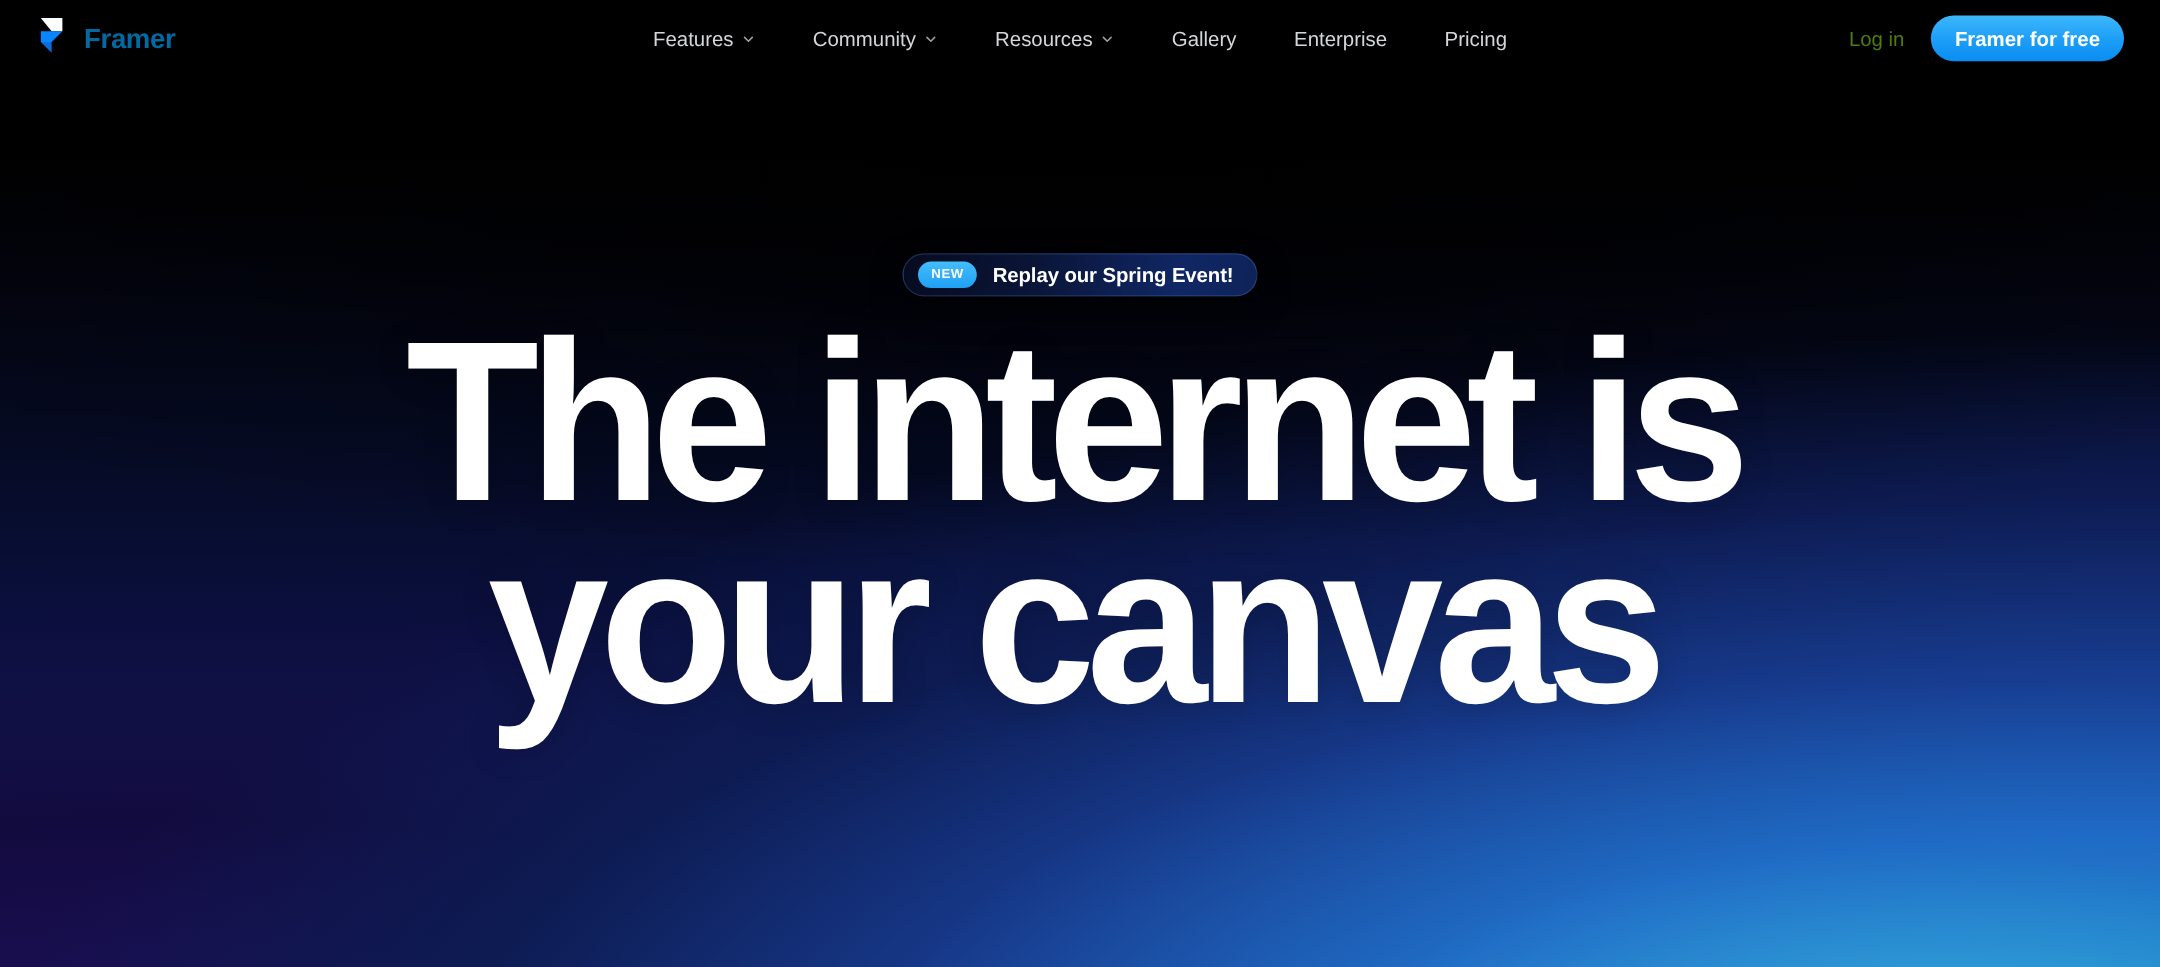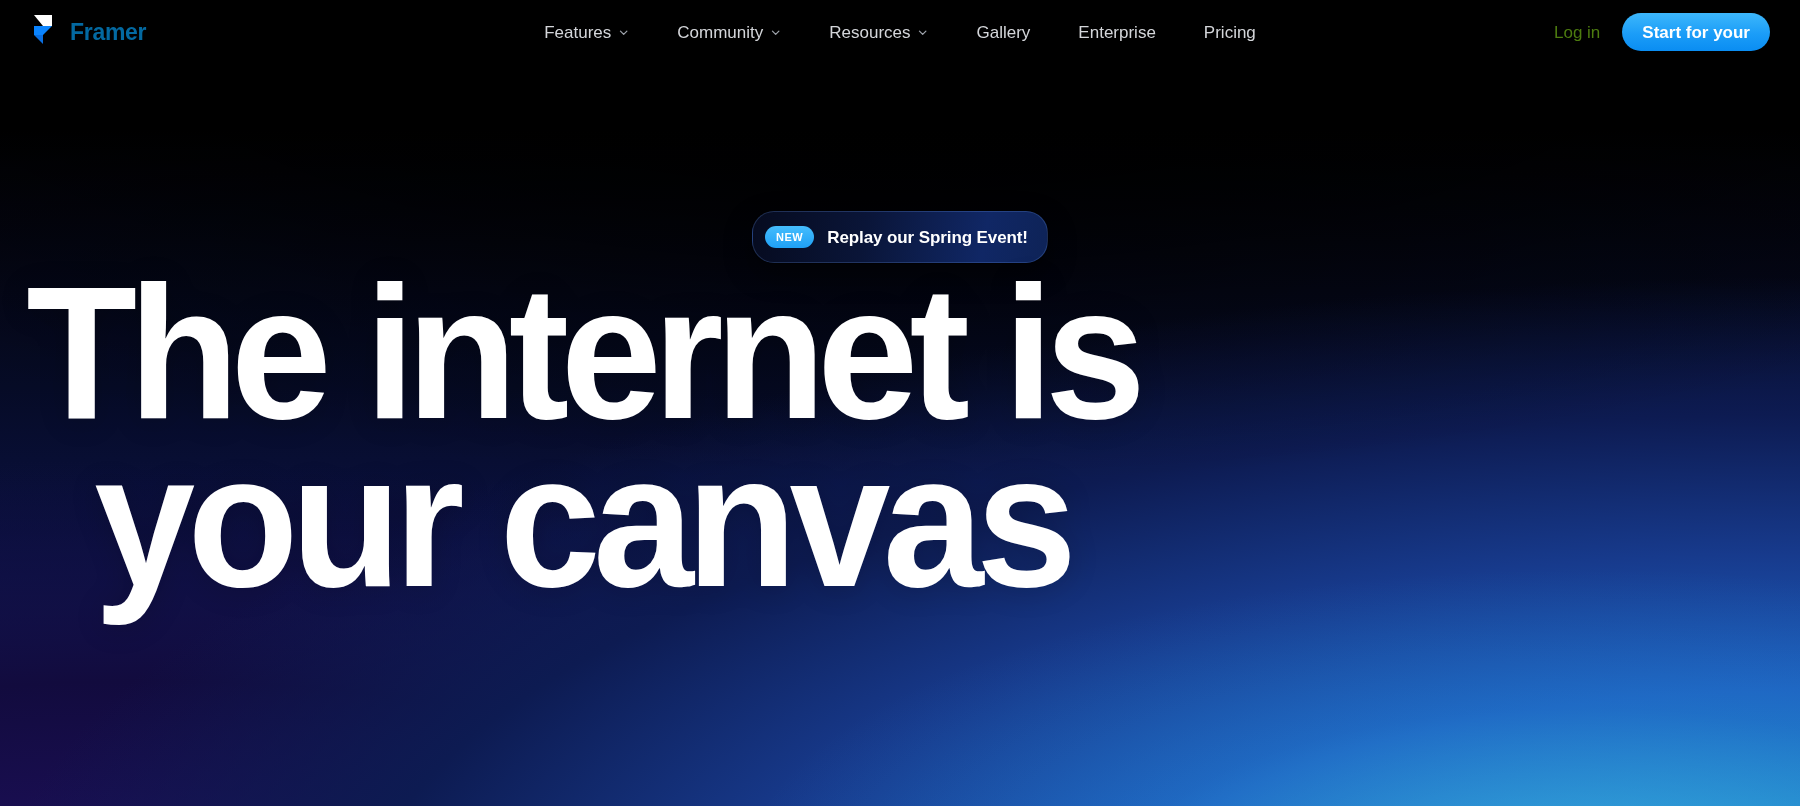--- a/index.html
+++ b/index.html
@@ -73,21 +73,21 @@
     white-space:nowrap; cursor:pointer;
   }
 
   
   .announce-wrap {
     position:absolute; top:211px; left:0; right:0;
     display:flex; justify-content:center; z-index:10;
   }
   .announce {
     display:inline-flex; align-items:center; gap:13px;
-    height:52px; padding:0 19px 0 12px;
+    height:36px; padding:0 19px 0 12px;
     border-radius:22px;
     background:linear-gradient(100deg, #060b1f 0%, #0a1538 38%, #102765 78%, #0e2357 100%);
     border:1px solid rgba(120,170,255,0.22);
     box-shadow:0 0 0 1px rgba(0,0,0,0.35), 0 10px 28px rgba(0,0,0,0.45);
     cursor:pointer;
   }
   .badge-new {
     display:inline-flex; align-items:center; justify-content:center;
     height:22px; padding:0 11px;
     border-radius:11px;
@@ -96,21 +96,21 @@
     line-height:1;
   }
   .announce-text {
     color:#ffffff; font-size:17px; font-weight:700; line-height:1;
     letter-spacing:-0.1px; white-space:nowrap;
   }
 
   
   .hero-copy {
     position:absolute; top:268px; left:0; right:12px;
-    display:flex; flex-direction:row; align-items:center;
+    display:flex; flex-direction:column; 
     z-index:10;
   }
   .headline {
     color:#ffffff;
     font-family:"Liberation Sans", sans-serif;
     font-weight:700;
     font-size:190px;
     line-height:0.885;
     letter-spacing:-9px;
     text-align:center;
@@ -190,21 +190,21 @@
       </div>
 
       <div class="nav-item">
         <span>Pricing</span>
       </div>
 
     </div>
 
     <div class="nav-right">
       <a class="login-link">Log in</a>
-      <button class="cta-btn">Start for your</button>
+      <button class="cta-btn">Framer for free</button>
     </div>
 
   </nav>
 
   <div class="announce-wrap">
     <div class="announce">
       <span class="badge-new">NEW</span>
       <span class="announce-text">Replay our Spring Event!</span>
     </div>
   </div>

